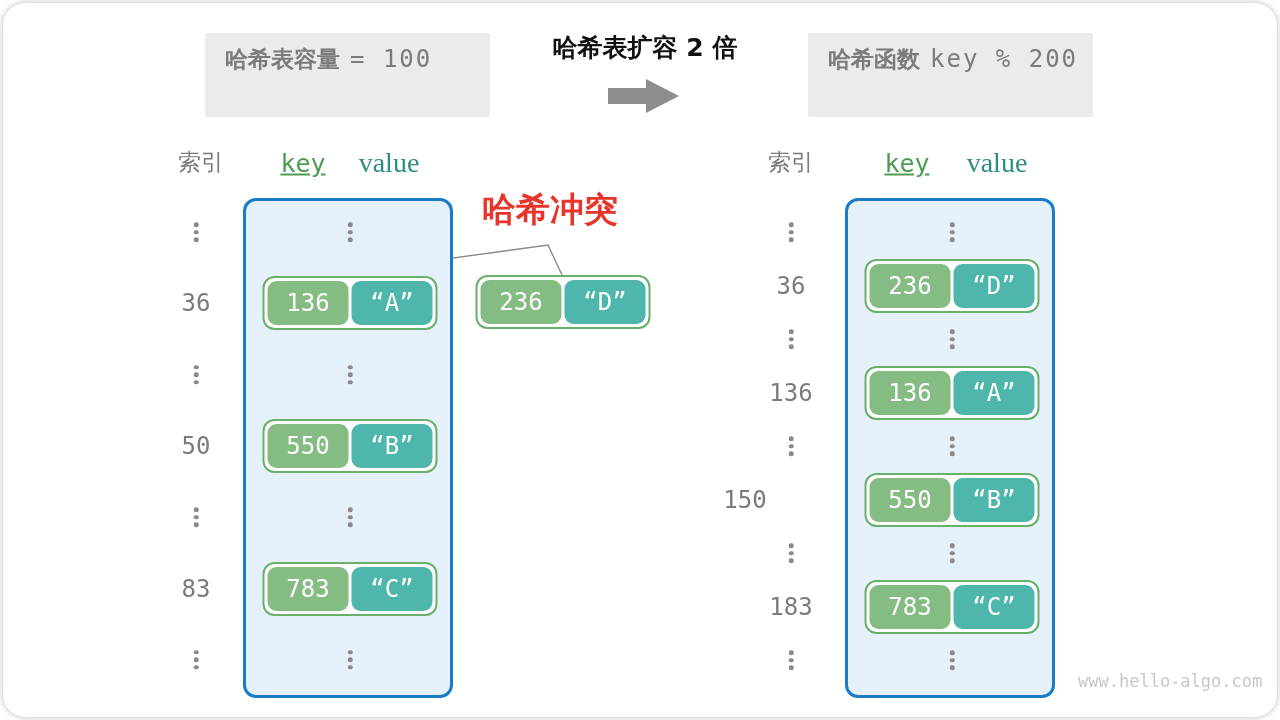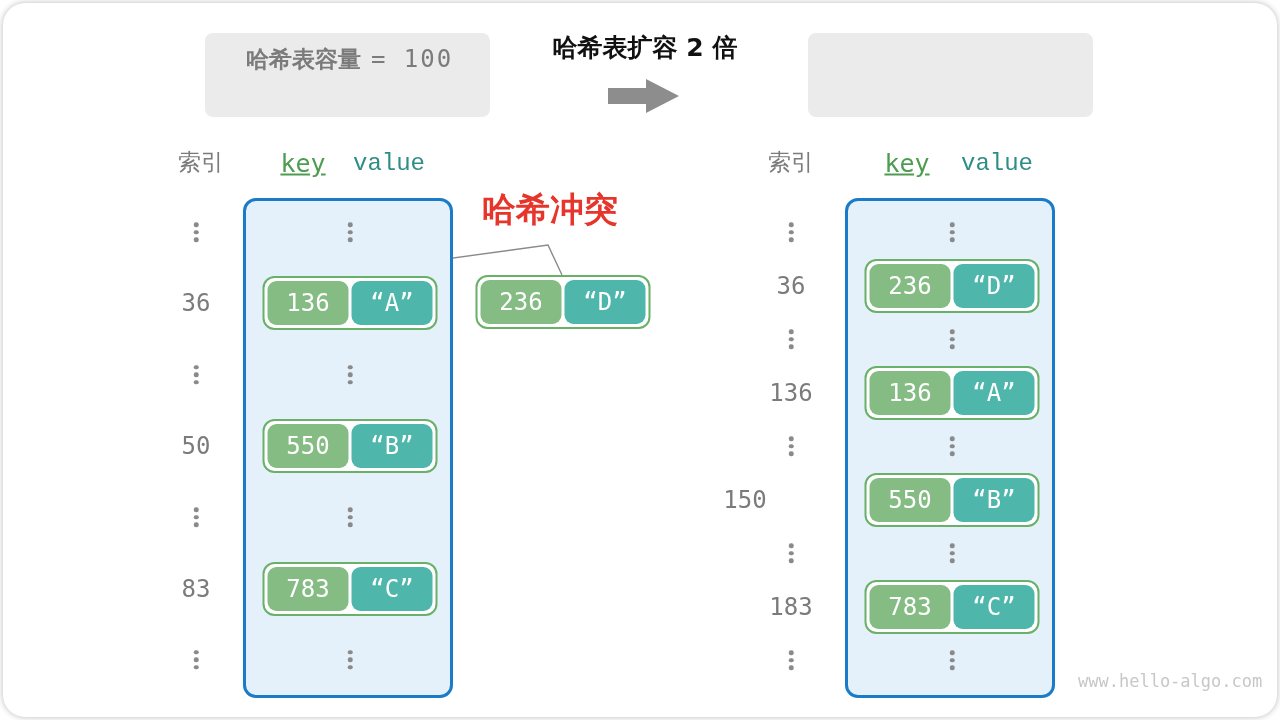--- a/index.html
+++ b/index.html
@@ -8,41 +8,41 @@
     font-family:"DejaVu Sans","Liberation Sans",sans-serif;
   }
   .card{
     position:absolute;inset:3px;background:#fff;border-radius:22px;
     box-shadow:0 0 6px rgba(0,0,0,.28);
   }
 
   
   .caption{
     position:absolute;top:33px;width:285px;height:84px;background:var(--caption-bg);
-    border-radius:8px;padding:10px 0 0 4px;box-sizing:border-box;text-align:center;
+    border-radius:2px;padding:10px 0 0 20px;box-sizing:border-box;
   }
   .caption .cline{font-size:23px;line-height:32px;color:var(--text-gray);white-space:nowrap;}
   .caption .clab{font-weight:bold;}
   .caption .ccode{font-family:"DejaVu Sans Mono","Liberation Mono",monospace;font-size:24px;letter-spacing:2px;margin-left:10px;}
 
   .title{
     position:absolute;left:495px;top:31px;width:300px;text-align:center;
     font-size:25px;font-weight:bold;color:#111;white-space:nowrap;
   }
 
   
   svg.overlay{position:absolute;inset:0;width:1280px;height:720px;pointer-events:none;}
   #arrow{fill:var(--arrow-gray);}
   #connector{fill:none;stroke:var(--dots-gray);stroke-width:1.4;}
 
   
   .hdr{position:absolute;transform:translate(-50%,-50%);white-space:nowrap;}
   .hdr-index{font-size:23px;color:var(--text-gray);}
   .hdr-key{font-family:"DejaVu Sans Mono","Liberation Mono",monospace;font-size:25px;color:var(--header-key);text-decoration:underline;}
-  .hdr-value{font-family:Liberation Mono, monospace;font-size:24px;color:var(--header-value);}
+  .hdr-value{font-family:Liberation Serif, serif;font-size:28px;color:var(--header-value);}
 
   
   .tbox{
     position:absolute;top:198px;width:210px;height:500px;box-sizing:border-box;
     background:var(--container-fill);border:3px solid var(--container-border);border-radius:13px;
   }
 
   
   .abs-center{position:absolute;transform:translate(-50%,-50%);}
   .index-label{font-family:"DejaVu Sans Mono","Liberation Mono",monospace;font-size:24px;color:var(--text-gray);white-space:nowrap;}
@@ -72,20 +72,21 @@
 </style>
 </head>
 <body>
 
 <div class="card"></div>
 
 <div class="caption" style="left:205px">
   <div class="cline"><span class="clab">哈希表容量</span><span class="ccode">= 100</span></div>
 </div>
 <div class="caption" style="left:808px">
+  <div class="cline"><span class="clab">哈希函数</span><span class="ccode">key % 200</span></div>
 </div>
 
 <div class="title">哈希表扩容 2 倍</div>
 
 <svg class="overlay">
   <polygon id="arrow" points="608,88 646,88 646,79 679,96 646,113 646,104 608,104"></polygon>
   <polyline id="connector" points="322,276 548,245 562,275"></polyline>
 </svg>
 
 <span class="hdr hdr-index" style="left:201px;top:162px">索引</span>

